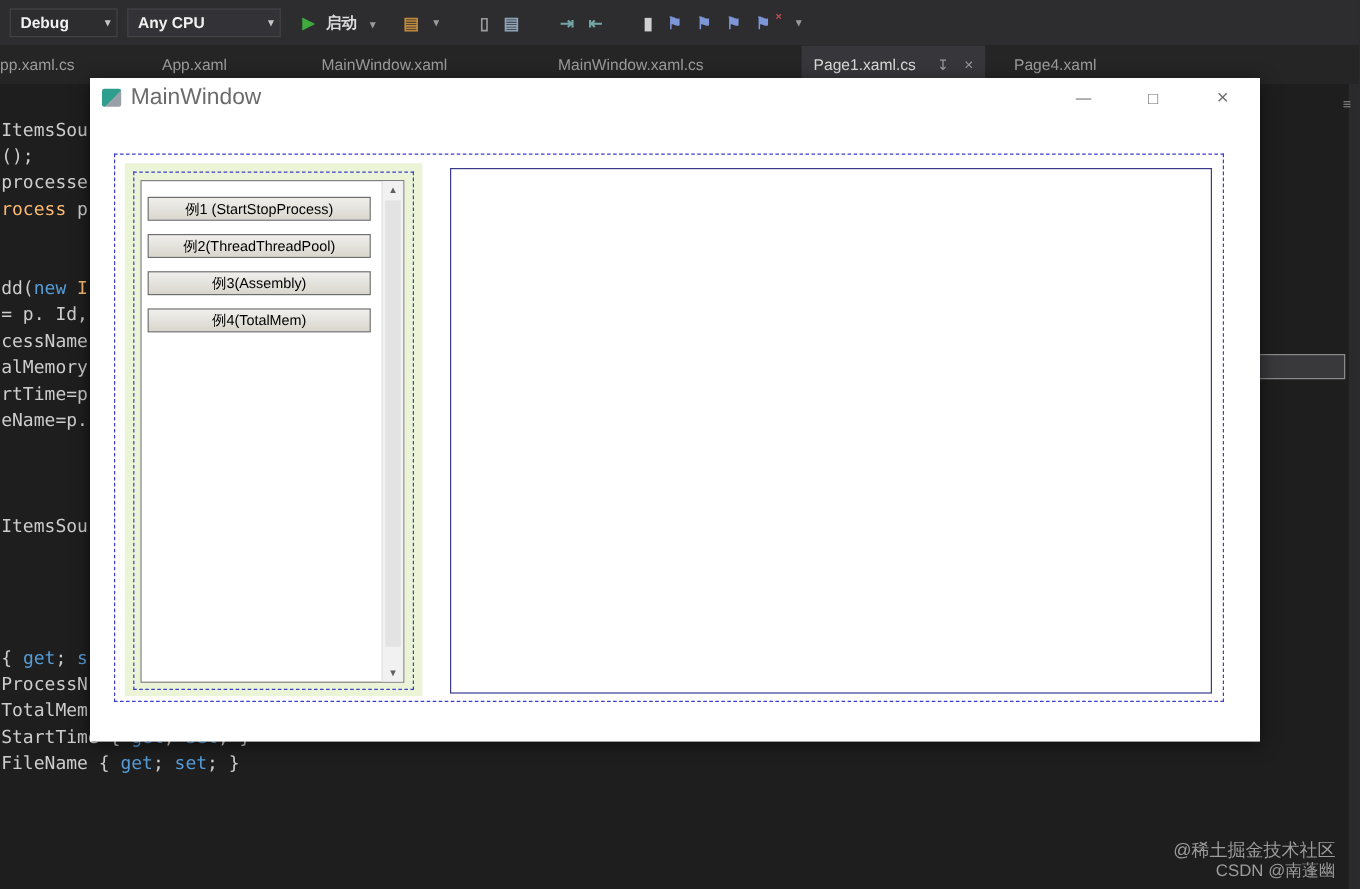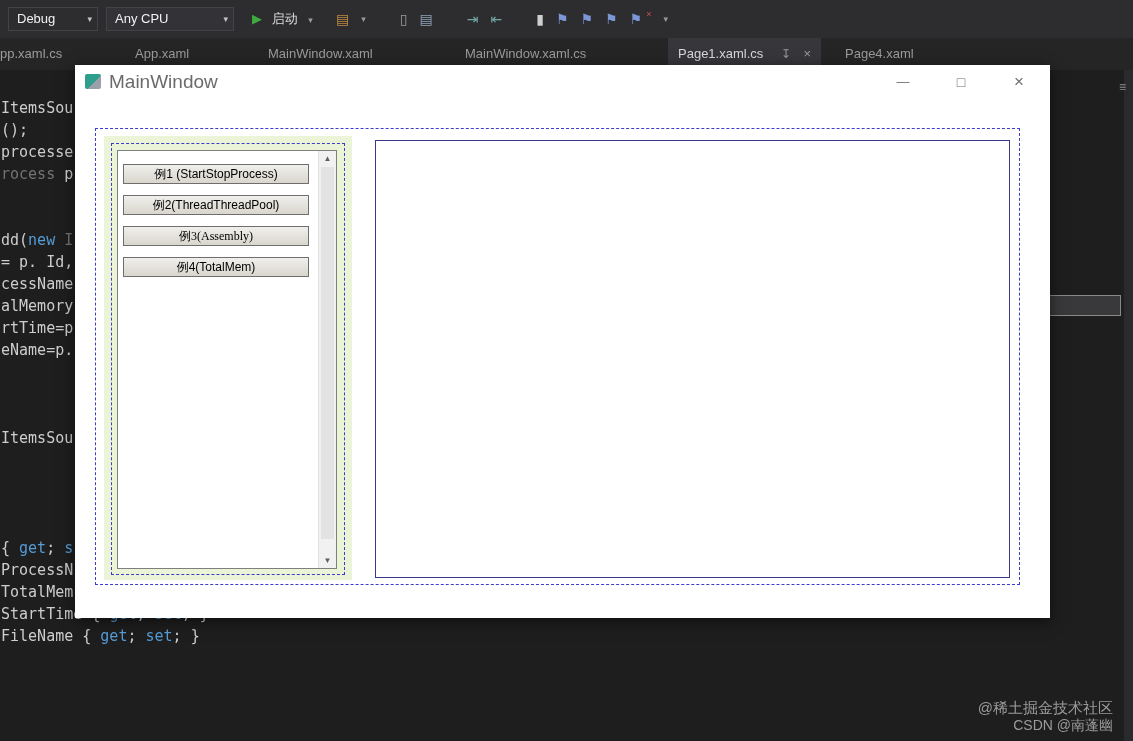--- a/index.html
+++ b/index.html
@@ -1,20 +1,20 @@
 <!DOCTYPE html>
 <html><head>
 <meta charset="utf-8">
 <style>
   html,body{margin:0;padding:0;background:#111;}
   .screen{position:relative;width:1133px;height:741px;background:#1e1e1e;overflow:hidden;
           font-family:"Liberation Sans",sans-serif;}
 
   
-  .toolbar{position:absolute;left:0;top:0;width:100%;height:38px;background:#2d2d30;}
+  .toolbar{position:absolute;left:0;top:0;width:100%;height:38px;background:#2d2d30;font-weight:bold;}
   .combo{position:absolute;top:7px;height:24px;box-sizing:border-box;border:1px solid #434346;
          color:#f1f1f1;font-size:13px;line-height:22px;padding:0 20px 0 8px;}
   .combo-debug{left:8px;width:90px;background:#2d2d30;}
   .combo-cpu{left:106px;width:128px;background:#333337;}
   .combo .caret{position:absolute;right:5px;top:0;line-height:22px;font-size:9px;color:#c5c5c5;}
   .start-group{position:absolute;left:252px;top:7px;height:24px;line-height:24px;font-size:13px;color:#dcdcdc;white-space:nowrap;}
   .start-group .play{color:#3fab3f;font-size:13px;margin-right:6px;}
   .start-group .caret2{color:#9a9a9a;font-size:9px;margin-left:7px;}
   .tb-icons{position:absolute;left:336px;top:7px;height:24px;display:flex;align-items:center;gap:12px;font-size:14px;}
   .tb-icons .sp{width:10px;}
@@ -30,21 +30,21 @@
   .t0{left:0;text-align:right;} .t1{left:135px;} .t2{left:268px;} .t3{left:465px;}
   .t4{left:668px;padding:0 10px;background:#37373b;color:#d8d8d8;}
   .t5{left:845px;}
   .t4 .pin{color:#9a9a9a;font-size:12px;margin-left:14px;}
   .t4 .tclose{color:#9a9a9a;font-size:13px;margin-left:9px;}
 
   
   .code{position:absolute;left:0;top:0;width:100%;height:100%;
         font-family:"DejaVu Sans Mono",monospace;font-size:15px;color:#cdcdcd;}
   .cl{position:absolute;left:1px;white-space:pre;line-height:17px;}
-  .kw{color:#569cd6;margin-top:28px;} .ty{color:#737373;}
+  .kw{color:#569cd6;margin-top:28px;} .ty{color:#fdba74;}
 
   
   .mini-box{position:absolute;left:1049px;top:295px;width:70px;height:19px;background:#39393c;border:1px solid #8a8a8a;}
   .right-glyph{position:absolute;left:1119px;top:80px;color:#8f8f8f;font-size:12px;}
   .right-strip{position:absolute;left:1124px;top:70px;width:9px;height:671px;background:#2a2a2c;}
 
   
   .win{position:absolute;left:75px;top:65px;width:975px;height:553px;background:#ffffff;
        box-shadow:0 3px 14px rgba(0,0,0,0.55);}
   .win-titlebar{position:absolute;left:0;top:0;width:100%;height:34px;background:#ffffff;}
@@ -55,21 +55,21 @@
   .wb-min{left:813px;font-size:13px;} .wb-max{left:871px;font-size:14px;} .wb-close{left:929px;font-size:17px;}
 
   .adorner-outer{position:absolute;left:20px;top:63px;width:923px;height:455px;border:1px dashed #3d3dcb;}
   .left-panel{position:absolute;left:29px;top:71px;width:248px;height:444px;background:#ebf4d6;}
   .adorner-inner{position:absolute;left:36px;top:78px;width:232px;height:430px;border:1px dashed #3d3dcb;}
   .listbox{position:absolute;left:42px;top:85px;width:220px;height:419px;background:#ffffff;
            border:1px solid #7f7f7f;box-sizing:border-box;}
   .wpf-btn{position:absolute;left:5px;width:186px;height:20px;box-sizing:border-box;
            background:linear-gradient(#f0efec,#d9d6cd);border:1px solid #6e6e6e;
            font-family:"Liberation Sans",sans-serif;font-size:12px;color:#000;text-align:center;padding:0;}
-  .b1{top:13px;} .b2{top:44px;} .b3{top:75px;font-family:Liberation Serif, serif;} .b4{top:106px;}
+  .b1{top:13px;} .b2{top:44px;} .b3{top:75px;} .b4{top:106px;}
   .sb{position:absolute;right:0;top:0;width:17px;height:100%;background:#f1f1f1;border-left:1px solid #e2e2e2;}
   .sb-up,.sb-down{position:absolute;left:0;width:100%;text-align:center;font-size:8px;color:#5f5f5f;}
   .sb-up{top:3px;} .sb-down{bottom:3px;}
   .sb-thumb{position:absolute;left:2px;top:16px;width:13px;height:372px;background:#e3e3e3;}
   .frame{position:absolute;left:300px;top:75px;width:635px;height:438px;background:#ffffff;
          border:1px solid #3a3a8c;box-sizing:border-box;}
 
   
   .wm1{position:absolute;right:20px;top:699px;color:#9b9b9b;font-size:15px;}
   .wm2{position:absolute;right:20px;top:717px;color:#9b9b9b;font-size:14px;}

